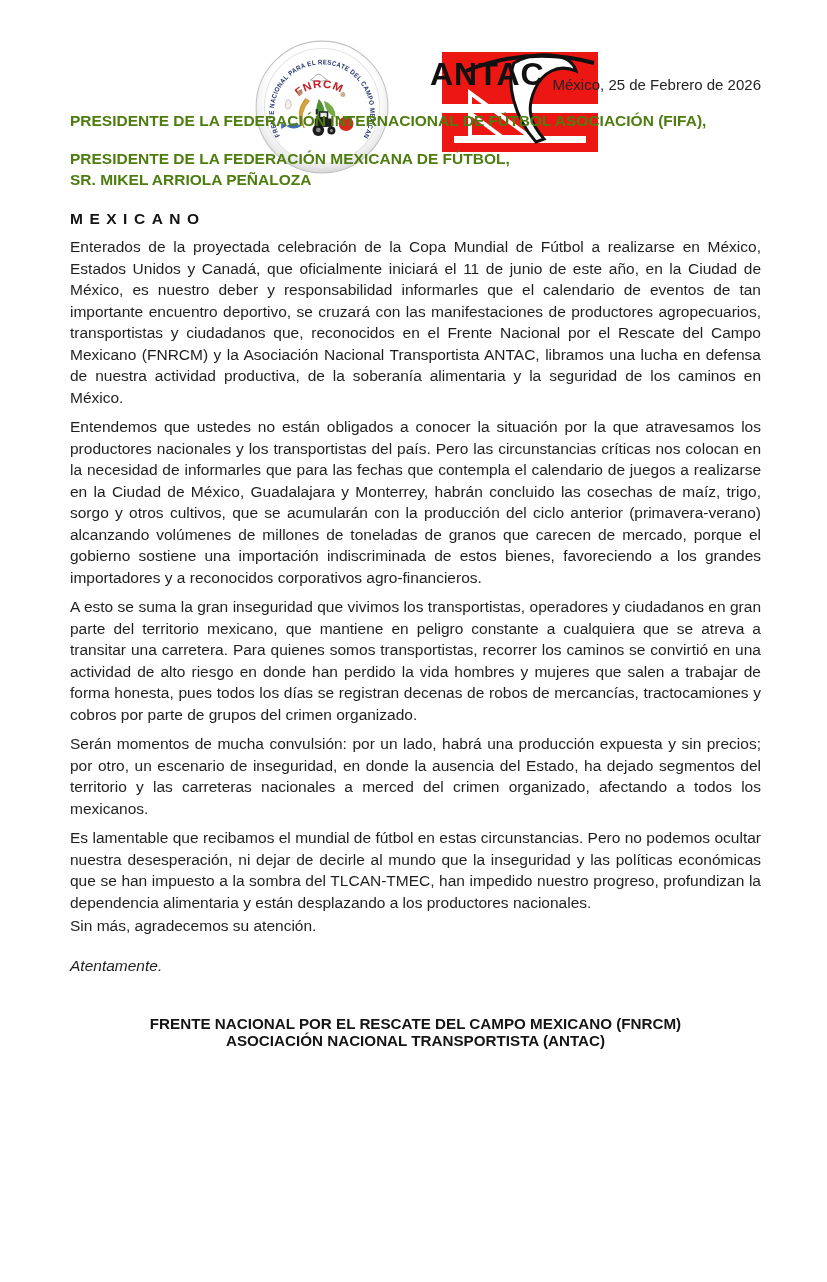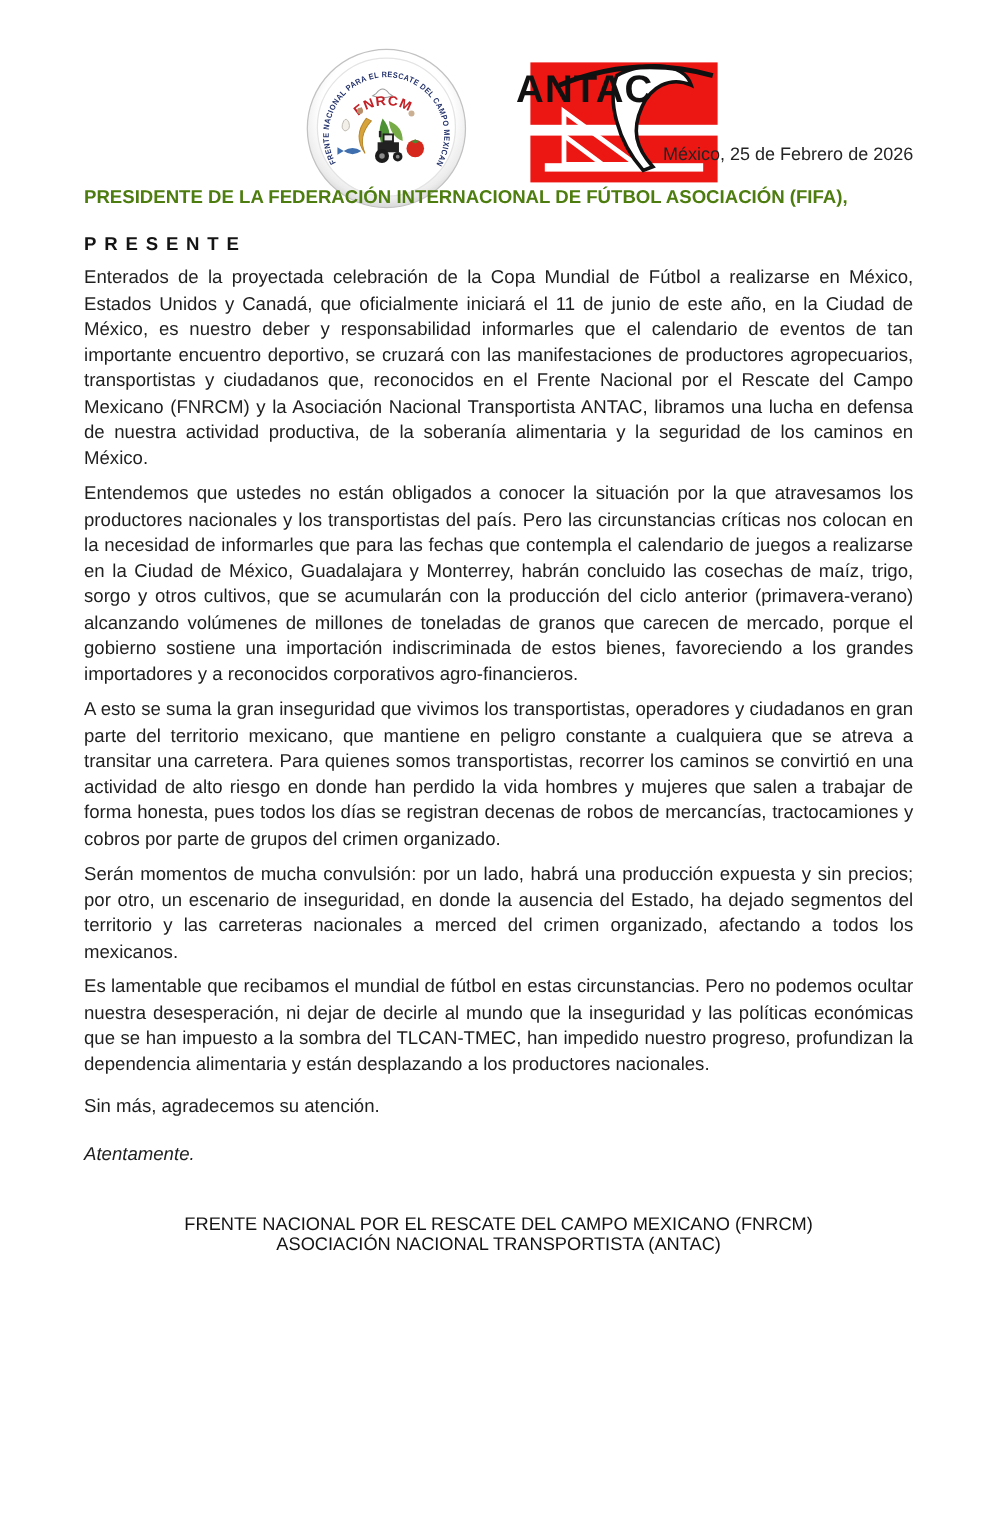--- a/index.html
+++ b/index.html
@@ -11,21 +11,21 @@
     background: #ffffff;
     font-family: "Liberation Sans", sans-serif;
     color: #1d1d1d;
     overflow: hidden;
   }
   .logo-fnrcm { position: absolute; left: 254px; top: 38px; }
   .logo-antac { position: absolute; left: 430px; top: 47px; }
 
   .content {
     position: relative;
-    padding: 120px 66px 0 70px;
+    padding: 76px 66px 0 70px;
   }
   .date-line {
     text-align: right;
     font-size: 15px;
     color: #242424;
   }
   .recipient { margin-top: 17px; }
   .recipient-line {
     font-size: 15.5px;
     font-weight: bold;
@@ -39,26 +39,26 @@
     letter-spacing: 0.42em;
     color: #141414;
   }
   .body-paragraph {
     margin: 8px 0 0 0;
     font-size: 15.5px;
     line-height: 21.5px;
     text-align: justify;
     color: #1f1f1f;
   }
-  .closing-line { margin-top: 16px; font-size: 15.5px; color:#1f1f1f; }
+  .closing-line { margin-top: 4px; font-size: 15.5px; color:#1f1f1f; }
   .signoff-line { margin-top: 22px; font-size: 15.5px; color:#1f1f1f;font-style:italic; }
   .signature-block { text-align: center; }
   .signature-line {
     font-size: 15.2px;
-    font-weight: normal;
+    font-weight: bold;
     color: #141414;
   }
   .sig-1 { margin-top: 40px; }
   .sig-2 { }
 </style>
 </head>
 <body>
 
 <div class="page">
 
@@ -134,22 +134,26 @@
   </div>
 
   <div class="content">
 
     <div class="date-line">México, 25 de Febrero de 2026</div>
 
     <div class="recipient">
       <div class="recipient-line">PRESIDENTE DE LA FEDERACIÓN INTERNACIONAL DE FÚTBOL ASOCIACIÓN (FIFA),</div>
     </div>
 
+    <div class="recipient">
+      <div class="recipient-line">PRESIDENTE DE LA FEDERACIÓN MEXICANA DE FÚTBOL,</div>
+      <div class="recipient-line">SR. MIKEL ARRIOLA PEÑALOZA</div>
+    </div>
 
-    <div class="salutation">PRESENTE</div>
+    <div class="salutation">MEXICANO</div>
 
     <p class="body-paragraph">Enterados de la proyectada celebración de la Copa Mundial de Fútbol a realizarse en México, Estados Unidos y Canadá, que oficialmente iniciará el 11 de junio de este año, en la Ciudad de México, es nuestro deber y responsabilidad informarles que el calendario de eventos de tan importante encuentro deportivo, se cruzará con las manifestaciones de productores agropecuarios, transportistas y ciudadanos que, reconocidos en el Frente Nacional por el Rescate del Campo Mexicano (FNRCM) y la Asociación Nacional Transportista ANTAC, libramos una lucha en defensa de nuestra actividad productiva, de la soberanía alimentaria y la seguridad de los caminos en México.</p>
     <p class="body-paragraph">Entendemos que ustedes no están obligados a conocer la situación por la que atravesamos los productores nacionales y los transportistas del país. Pero las circunstancias críticas nos colocan en la necesidad de informarles que para las fechas que contempla el calendario de juegos a realizarse en la Ciudad de México, Guadalajara y Monterrey, habrán concluido las cosechas de maíz, trigo, sorgo y otros cultivos, que se acumularán con la producción del ciclo anterior (primavera-verano) alcanzando volúmenes de millones de toneladas de granos que carecen de mercado, porque el gobierno sostiene una importación indiscriminada de estos bienes, favoreciendo a los grandes importadores y a reconocidos corporativos agro-financieros.</p>
     <p class="body-paragraph">A esto se suma la gran inseguridad que vivimos los transportistas, operadores y ciudadanos en gran parte del territorio mexicano, que mantiene en peligro constante a cualquiera que se atreva a transitar una carretera. Para quienes somos transportistas, recorrer los caminos se convirtió en una actividad de alto riesgo en donde han perdido la vida hombres y mujeres que salen a trabajar de forma honesta, pues todos los días se registran decenas de robos de mercancías, tractocamiones y cobros por parte de grupos del crimen organizado.</p>
     <p class="body-paragraph">Serán momentos de mucha convulsión: por un lado, habrá una producción expuesta y sin precios; por otro, un escenario de inseguridad, en donde la ausencia del Estado, ha dejado segmentos del territorio y las carreteras nacionales a merced del crimen organizado, afectando a todos los mexicanos.</p>
     <p class="body-paragraph">Es lamentable que recibamos el mundial de fútbol en estas circunstancias. Pero no podemos ocultar nuestra desesperación, ni dejar de decirle al mundo que la inseguridad y las políticas económicas que se han impuesto a la sombra del TLCAN-TMEC, han impedido nuestro progreso, profundizan la dependencia alimentaria y están desplazando a los productores nacionales.</p>
 
     <div class="closing-line">Sin más, agradecemos su atención.</div>
     <div class="signoff-line">Atentamente.</div>
 

